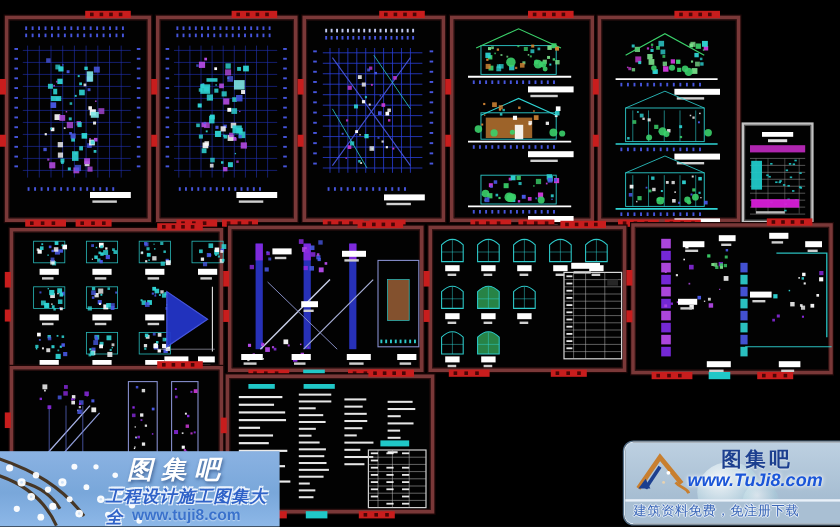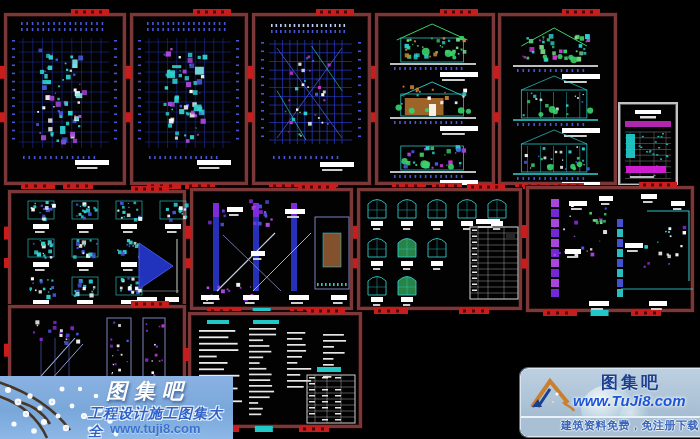--- a/index.html
+++ b/index.html
@@ -22,23 +22,23 @@
   
   .wm-right{position:absolute;left:520px;top:368px;width:186px;height:67px;z-index:6;
             background:linear-gradient(180deg,#bdd0e1,#9cb5cb);border:1px solid #dae6f1;
             border-radius:8px;overflow:hidden;box-shadow:0 0 0 1px #55708a;}
   .wm-right .strip{position:absolute;left:0;right:0;top:47px;height:20px;background:#a9bfd3;
                    border-top:2px solid #e9f1f9;}
   .wm-right .t1{position:absolute;left:80px;top:2px;font-size:17px;font-weight:bold;color:#1c3f8f;
                 letter-spacing:3px;text-shadow:0 1px 1px rgba(255,255,255,.6);}
   .wm-right .url{position:absolute;left:52px;top:23px;font-size:15px;font-weight:bold;font-style:italic;
                  color:#1b56d8;text-shadow:0 0 2px #fff,0 0 4px #fff;}
-  .wm-right .t2{position:absolute;left:7px;top:49px;font-size:11px;font-weight:bold;color:#3a66b8;
+  .wm-right .t2{position:absolute;left:7px;top:49px;font-size:11px;font-weight:normal;color:#3a66b8;
                 letter-spacing:.5px;white-space:nowrap;
-                text-shadow:-1px 0 #e6eef6,1px 0 #e6eef6,0 -1px #e6eef6,0 1px #e6eef6;margin-left:33px;}
+                text-shadow:-1px 0 #e6eef6,1px 0 #e6eef6,0 -1px #e6eef6,0 1px #e6eef6;}
   .wm-right .bub{position:absolute;left:60px;top:16px;width:54px;height:50px;border-radius:50%;
                  background:radial-gradient(circle at 35% 30%,rgba(255,255,255,.8),
                  rgba(195,235,238,.3) 55%,rgba(160,200,215,0) 75%);}
   .wm-right .bub2{position:absolute;left:98px;top:34px;width:30px;height:28px;border-radius:50%;
                  background:radial-gradient(circle at 40% 35%,rgba(255,255,255,.55),
                  rgba(170,225,230,.2) 60%,rgba(160,200,215,0) 78%);}
 </style>
 </head>
 <body>
 

